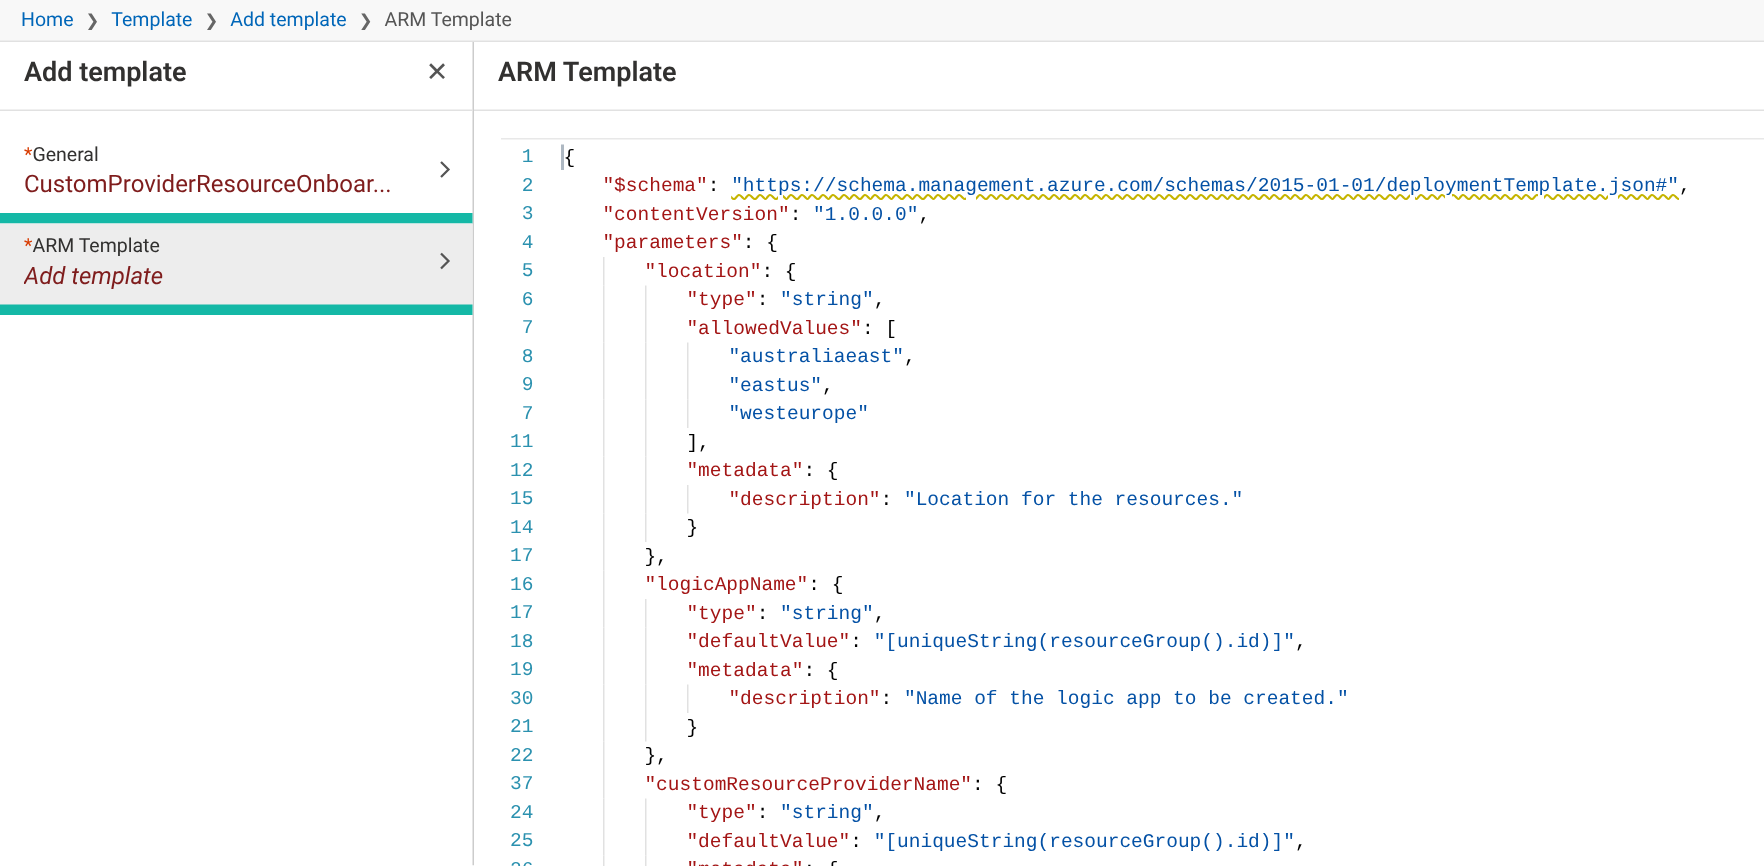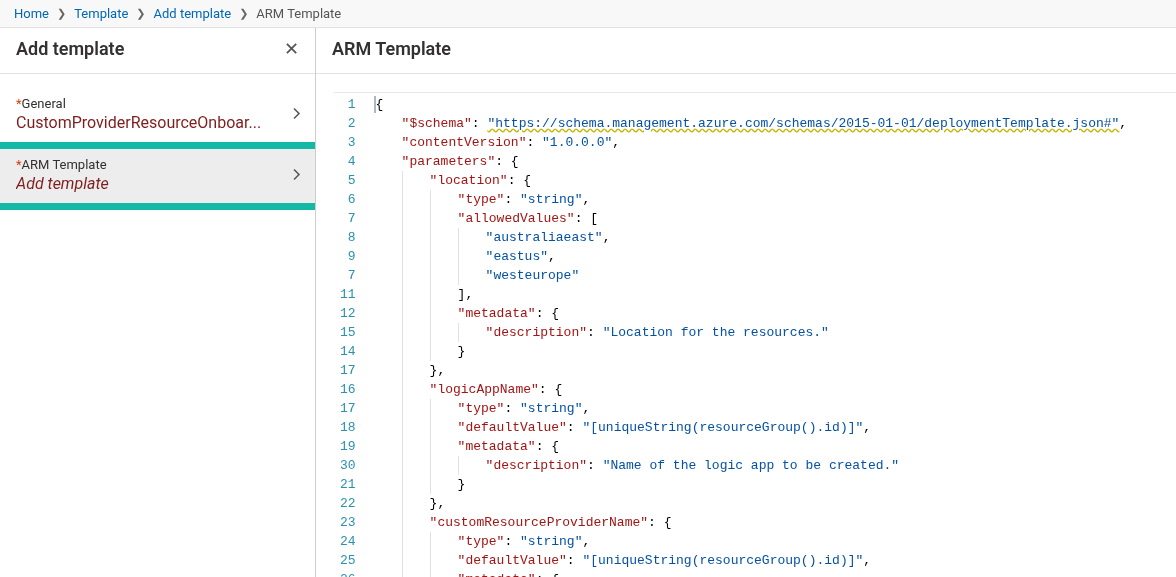--- a/index.html
+++ b/index.html
@@ -193,21 +193,21 @@
             <div>15</div>
             <div>14</div>
             <div>17</div>
             <div>16</div>
             <div>17</div>
             <div>18</div>
             <div>19</div>
             <div>30</div>
             <div>21</div>
             <div>22</div>
-            <div>23</div>
+            <div>37</div>
             <div>24</div>
             <div>25</div>
             <div>26</div>
           </div>
         <div class="code" id="code"><div class="line"><span class="cursor-col"></span><span class="tok-pun">{</span></div><div class="line"><span class="indent first"></span><span class="tok-key">"$schema"</span><span class="tok-pun">: </span><span class="tok-url">"https://schema.management.azure.com/schemas/2015-01-01/deploymentTemplate.json#"</span><span class="tok-pun">,</span></div><div class="line"><span class="indent first"></span><span class="tok-key">"contentVersion"</span><span class="tok-pun">: </span><span class="tok-str">"1.0.0.0"</span><span class="tok-pun">,</span></div><div class="line"><span class="indent first"></span><span class="tok-key">"parameters"</span><span class="tok-pun">: {</span></div><div class="line"><span class="indent first"></span><span class="indent"></span><span class="tok-key">"location"</span><span class="tok-pun">: {</span></div><div class="line"><span class="indent first"></span><span class="indent"></span><span class="indent"></span><span class="tok-key">"type"</span><span class="tok-pun">: </span><span class="tok-str">"string"</span><span class="tok-pun">,</span></div><div class="line"><span class="indent first"></span><span class="indent"></span><span class="indent"></span><span class="tok-key">"allowedValues"</span><span class="tok-pun">: [</span></div><div class="line"><span class="indent first"></span><span class="indent"></span><span class="indent"></span><span class="indent"></span><span class="tok-str">"australiaeast"</span><span class="tok-pun">,</span></div><div class="line"><span class="indent first"></span><span class="indent"></span><span class="indent"></span><span class="indent"></span><span class="tok-str">"eastus"</span><span class="tok-pun">,</span></div><div class="line"><span class="indent first"></span><span class="indent"></span><span class="indent"></span><span class="indent"></span><span class="tok-str">"westeurope"</span></div><div class="line"><span class="indent first"></span><span class="indent"></span><span class="indent"></span><span class="tok-pun">],</span></div><div class="line"><span class="indent first"></span><span class="indent"></span><span class="indent"></span><span class="tok-key">"metadata"</span><span class="tok-pun">: {</span></div><div class="line"><span class="indent first"></span><span class="indent"></span><span class="indent"></span><span class="indent"></span><span class="tok-key">"description"</span><span class="tok-pun">: </span><span class="tok-str">"Location for the resources."</span></div><div class="line"><span class="indent first"></span><span class="indent"></span><span class="indent"></span><span class="tok-pun">}</span></div><div class="line"><span class="indent first"></span><span class="indent"></span><span class="tok-pun">},</span></div><div class="line"><span class="indent first"></span><span class="indent"></span><span class="tok-key">"logicAppName"</span><span class="tok-pun">: {</span></div><div class="line"><span class="indent first"></span><span class="indent"></span><span class="indent"></span><span class="tok-key">"type"</span><span class="tok-pun">: </span><span class="tok-str">"string"</span><span class="tok-pun">,</span></div><div class="line"><span class="indent first"></span><span class="indent"></span><span class="indent"></span><span class="tok-key">"defaultValue"</span><span class="tok-pun">: </span><span class="tok-str">"[uniqueString(resourceGroup().id)]"</span><span class="tok-pun">,</span></div><div class="line"><span class="indent first"></span><span class="indent"></span><span class="indent"></span><span class="tok-key">"metadata"</span><span class="tok-pun">: {</span></div><div class="line"><span class="indent first"></span><span class="indent"></span><span class="indent"></span><span class="indent"></span><span class="tok-key">"description"</span><span class="tok-pun">: </span><span class="tok-str">"Name of the logic app to be created."</span></div><div class="line"><span class="indent first"></span><span class="indent"></span><span class="indent"></span><span class="tok-pun">}</span></div><div class="line"><span class="indent first"></span><span class="indent"></span><span class="tok-pun">},</span></div><div class="line"><span class="indent first"></span><span class="indent"></span><span class="tok-key">"customResourceProviderName"</span><span class="tok-pun">: {</span></div><div class="line"><span class="indent first"></span><span class="indent"></span><span class="indent"></span><span class="tok-key">"type"</span><span class="tok-pun">: </span><span class="tok-str">"string"</span><span class="tok-pun">,</span></div><div class="line"><span class="indent first"></span><span class="indent"></span><span class="indent"></span><span class="tok-key">"defaultValue"</span><span class="tok-pun">: </span><span class="tok-str">"[uniqueString(resourceGroup().id)]"</span><span class="tok-pun">,</span></div><div class="line"><span class="indent first"></span><span class="indent"></span><span class="indent"></span><span class="tok-key">"metadata"</span><span class="tok-pun">: {</span></div></div>
       </div>
     </div>
   </div>
 </div>
 

